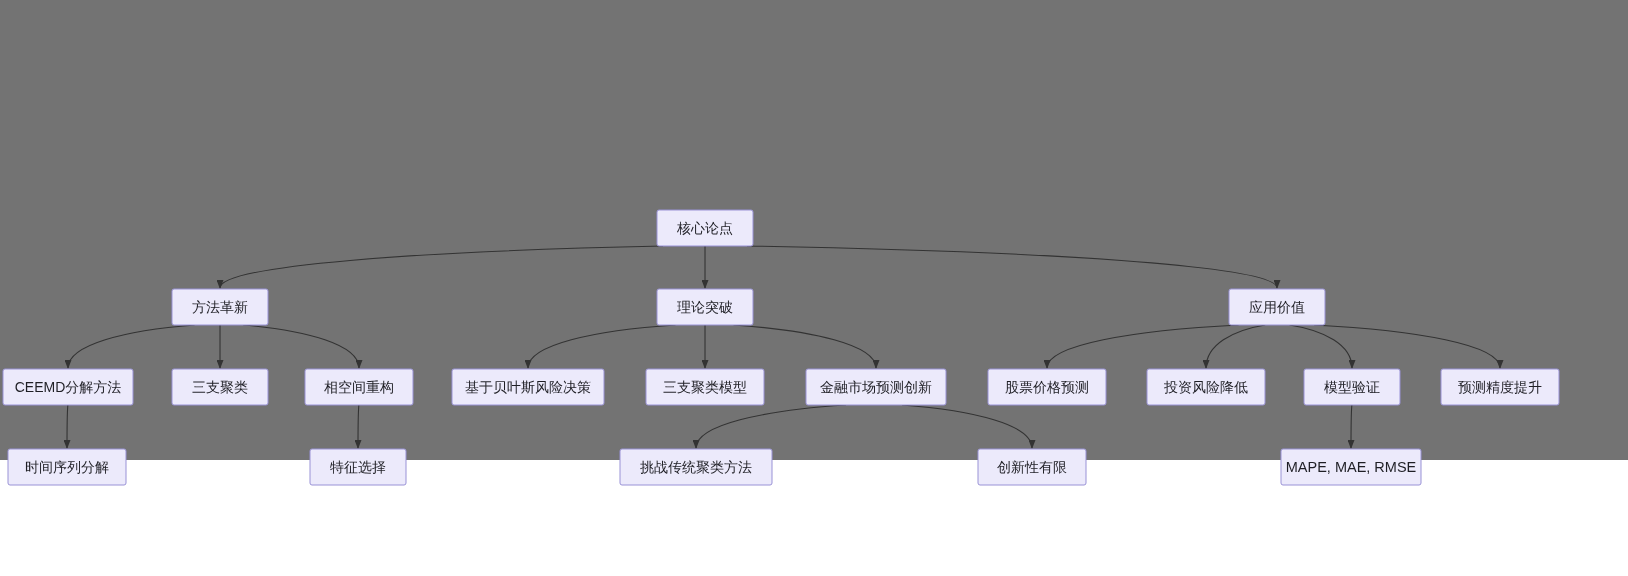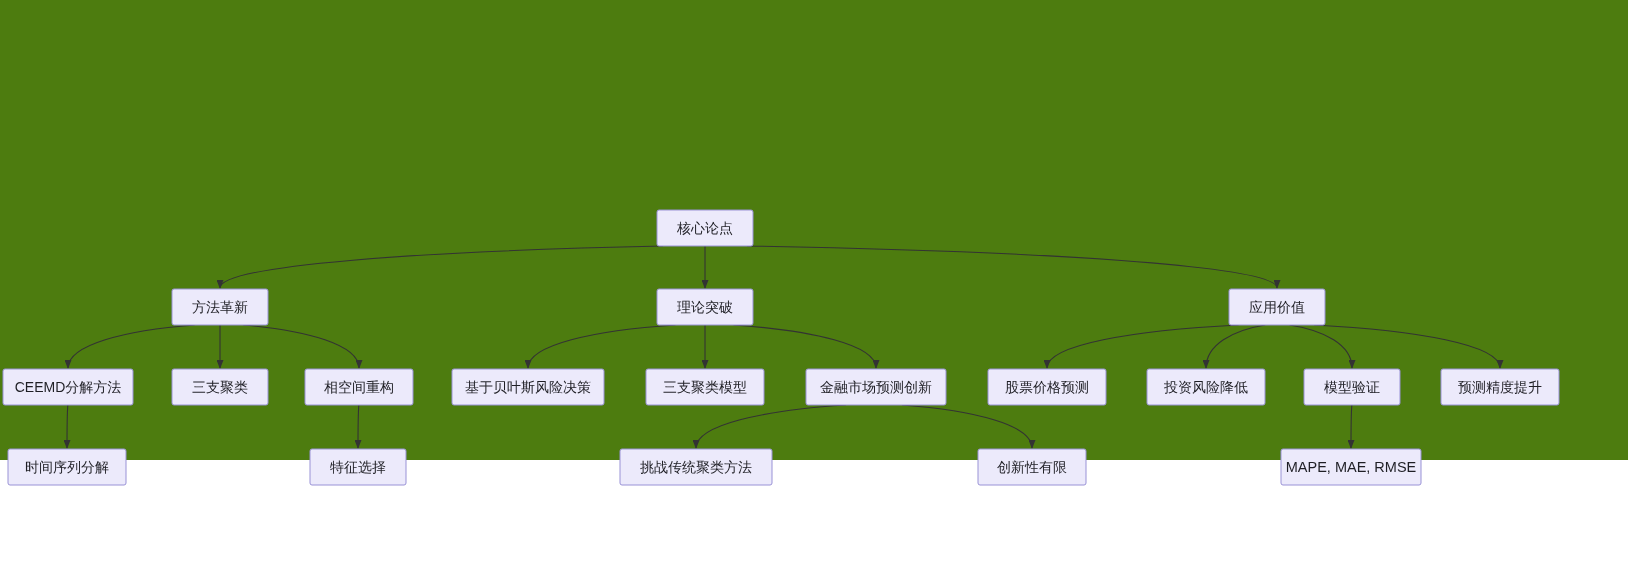--- a/index.html
+++ b/index.html
@@ -10,21 +10,21 @@
   body {
     width: 1628px;
     height: 576px;
     font-family: "Liberation Sans", "DejaVu Sans", sans-serif;
     overflow: hidden;
   }
   #diagram-root {
     position: relative;
     width: 1628px;
     height: 460px;
-    background: #4d7c0f;
+    background: #737373;
   }
   svg#mindmap-svg {
     position: absolute;
     top: 0;
     left: 0;
     width: 1628px;
     height: 576px;
     display: block;
   }
   .edge-path {

